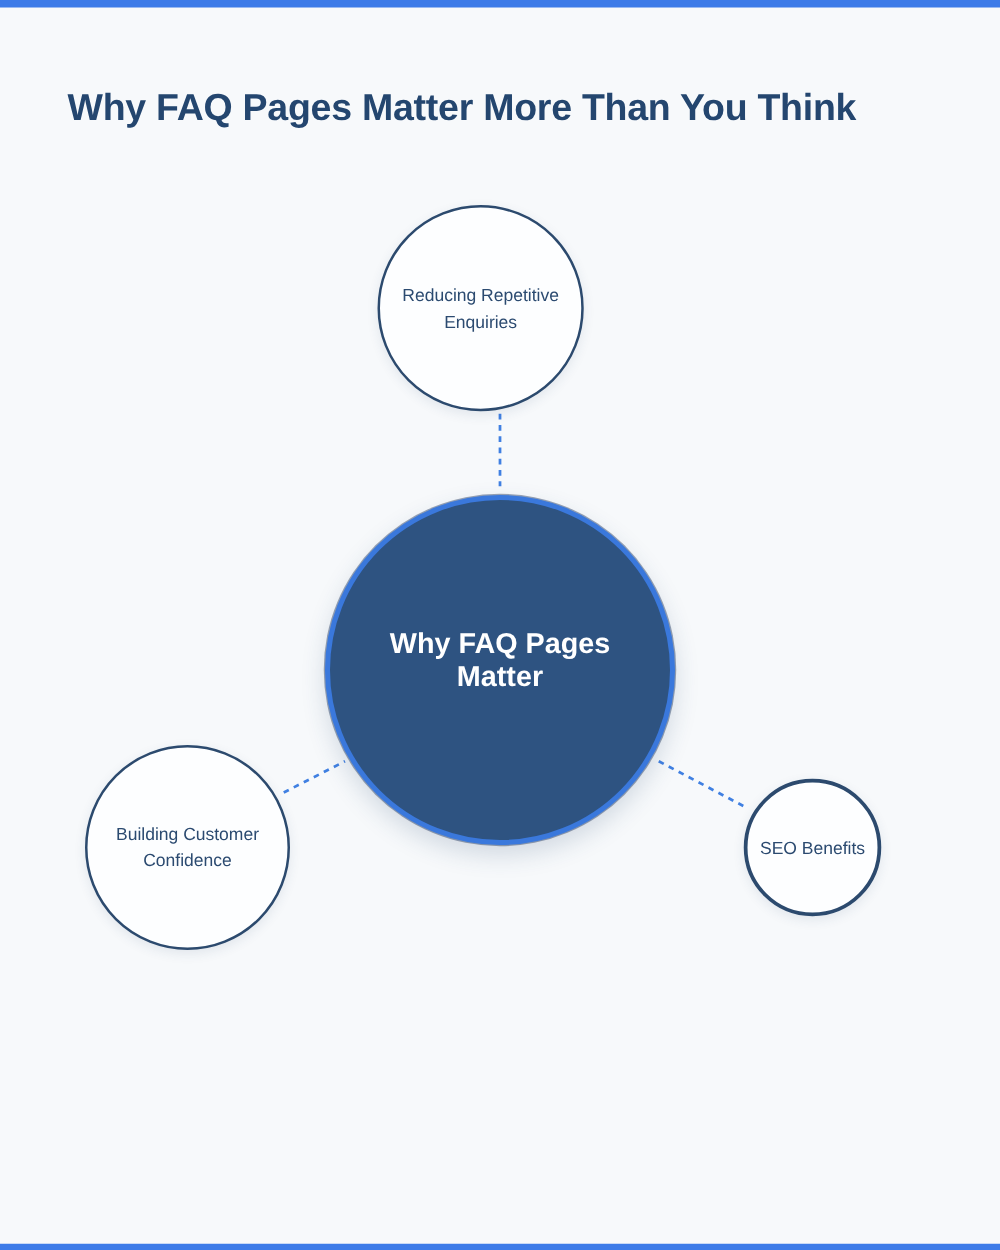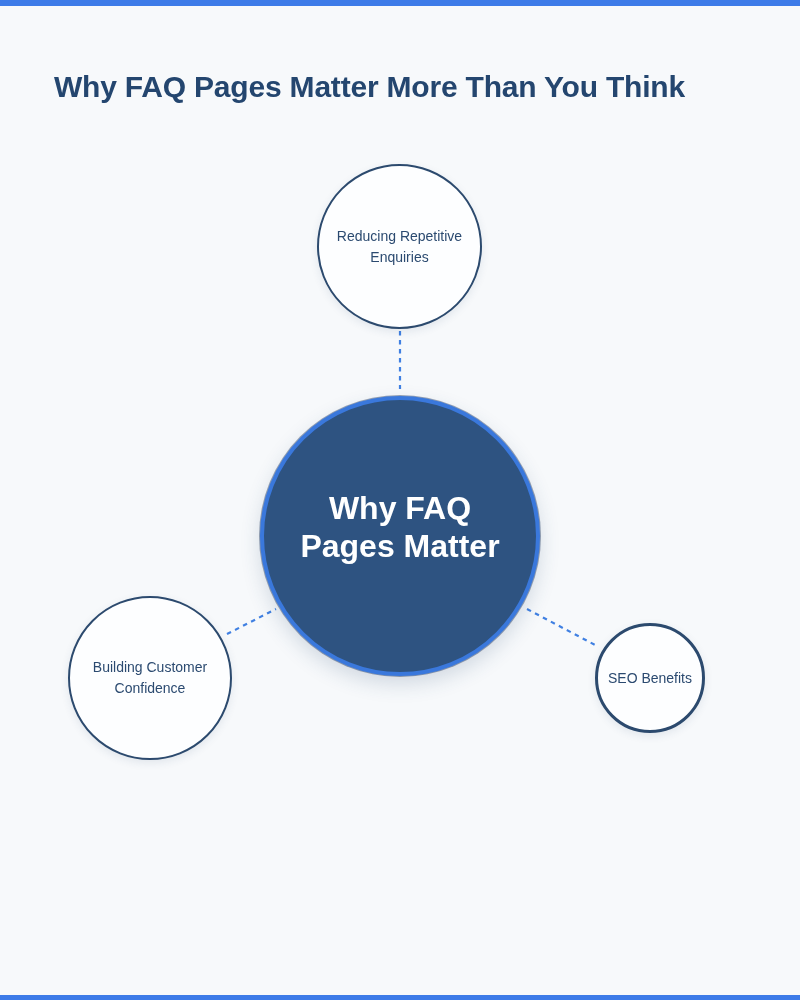--- a/index.html
+++ b/index.html
@@ -58,40 +58,40 @@
     left: 260px;
     top: 396px;
     width: 280px;
     height: 280px;
     background: var(--center_fill, #2e5381);
     border: 4px solid var(--center_ring, #3a78dc);
     box-shadow: 0 0 0 1px rgba(30, 55, 95, 0.45), 0 8px 20px rgba(40, 70, 110, 0.18);
   }
   .node.center .label {
     color: var(--center_text, #ffffff);
-    font-size: 32px;
+    font-size: 23px;
     font-weight: 700;
     line-height: 1.18;
     max-width: 230px;
     transform: translateY(-8px);
   }
   .node.satellite {
     background: var(--node_fill, #fdfeff);
     border: 2px solid var(--node_border, #2c4a6e);
     box-shadow: 0 3px 9px rgba(40, 70, 110, 0.10);
   }
   .node.satellite .label {
     color: var(--node_text, #2b4a70);
     font-size: 14px;
     font-weight: 500;
     line-height: 1.5;
     max-width: 140px;
   }
   .node.satellite.pos-top {
-    left: 317px;
+    left: 302px;
     top: 164px;
     width: 165px;
     height: 165px;
     text-align: center;
   }
   .node.satellite.pos-left {
     left: 68px;
     top: 596px;
     width: 164px;
     height: 164px;

